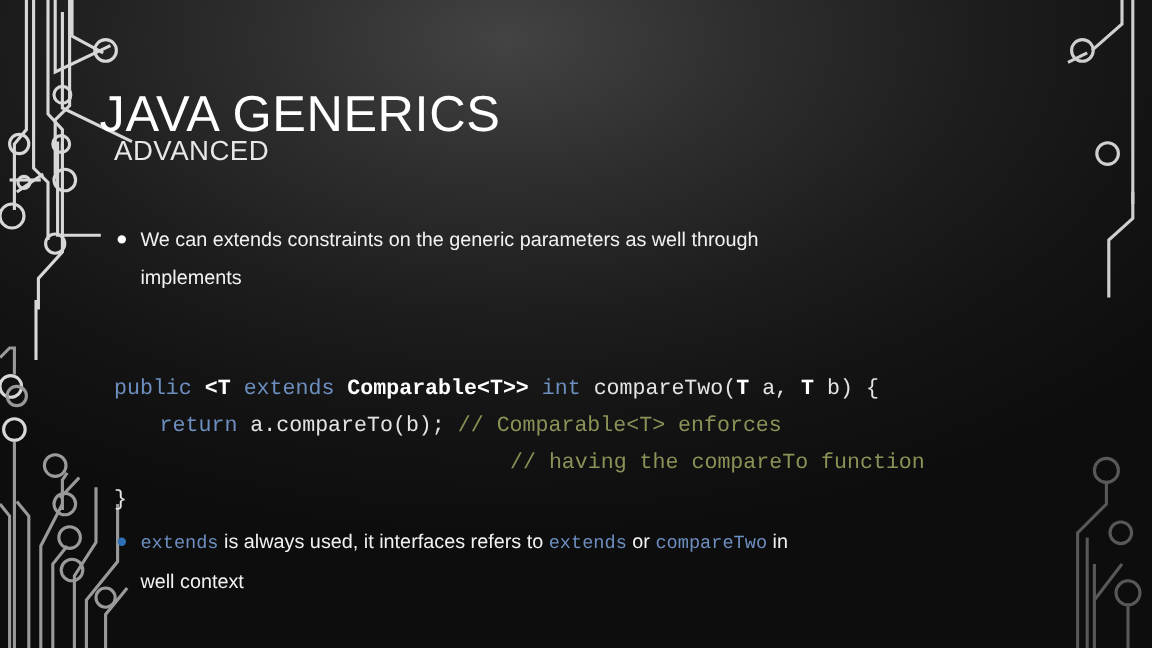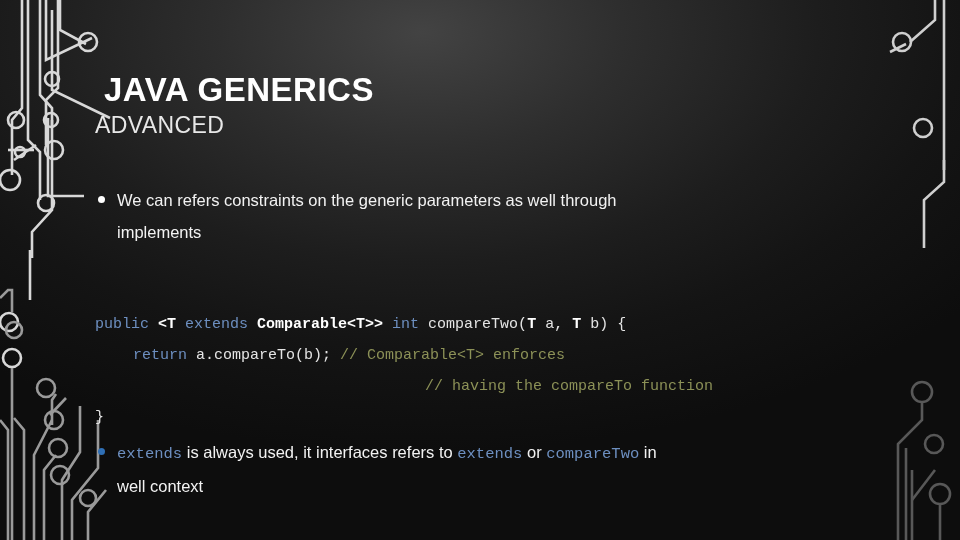--- a/index.html
+++ b/index.html
@@ -26,26 +26,26 @@
     pointer-events: none;
   }
   .content {
     position: absolute;
     left: 0; top: 0;
     width: 960px;
     height: 540px;
   }
   .title {
     position: absolute;
-    left: 104px;
+    left: 83px;
     top: 72px;
-    font-size: 33px;
+    font-size: 42px;
     letter-spacing: 0.5px;
     color: #ffffff;
-    font-weight: 700;
+    font-weight: 400;
     line-height: 1.1;
     white-space: nowrap;
   }
   .subtitle {
     position: absolute;
     left: 95px;
     top: 112px;
     font-size: 23px;
     letter-spacing: 0.4px;
     color: #e8e8e8;
@@ -80,21 +80,21 @@
   .mono-inline {
     font-family: "Liberation Mono", "DejaVu Sans Mono", monospace;
     color: #6d8fc0;
     font-size: 15.5px;
   }
   .code {
     position: absolute;
     left: 95px;
     top: 278px;
     font-family: "Liberation Mono", "DejaVu Sans Mono", monospace;
-    font-size: 15px;
+    font-size: 18px;
     line-height: 31px;
     color: #e6e6e6;
     white-space: pre;
   }
   .kw   { color: #6d8fc0; }
   .type { color: #ffffff; font-weight: bold; }
   .cmt  { color: #8c9157; }
   .pln  { color: #e4e4e4; }
   .ind1 { display: inline-block; width: 38px; }
   .ind2 { display: inline-block; width: 330px; }
@@ -177,21 +177,21 @@
   </svg>
 
   <div class="content">
 
     <div class="title">JAVA GENERICS</div>
     <div class="subtitle">ADVANCED</div>
 
     <div class="bullet-block bullet-1">
       <div class="bullet-row">
         <span class="bullet-dot"></span>
-        <span>We can refers constraints on the generic parameters as well through</span>
+        <span>We can extends constraints on the generic parameters as well through</span>
         <br>
         <span>implements</span>
       </div>
     </div>
 
     <div class="code">
 <span><span class="kw">public</span><span class="type"> &lt;T </span><span class="kw">extends</span><span class="type"> Comparable&lt;T&gt;&gt; </span><span class="kw">int</span><span class="pln"> compareTwo(</span><span class="type">T</span><span class="pln"> a, </span><span class="type">T</span><span class="pln"> b) {</span></span>
 <span><span class="ind1"></span><span class="kw">return</span><span class="pln"> a.compareTo(b); </span><span class="cmt">// Comparable&lt;T&gt; enforces</span></span>
 <span><span class="ind2"></span><span class="cmt">// having the compareTo function</span></span>
 <span><span class="pln">}</span></span>

